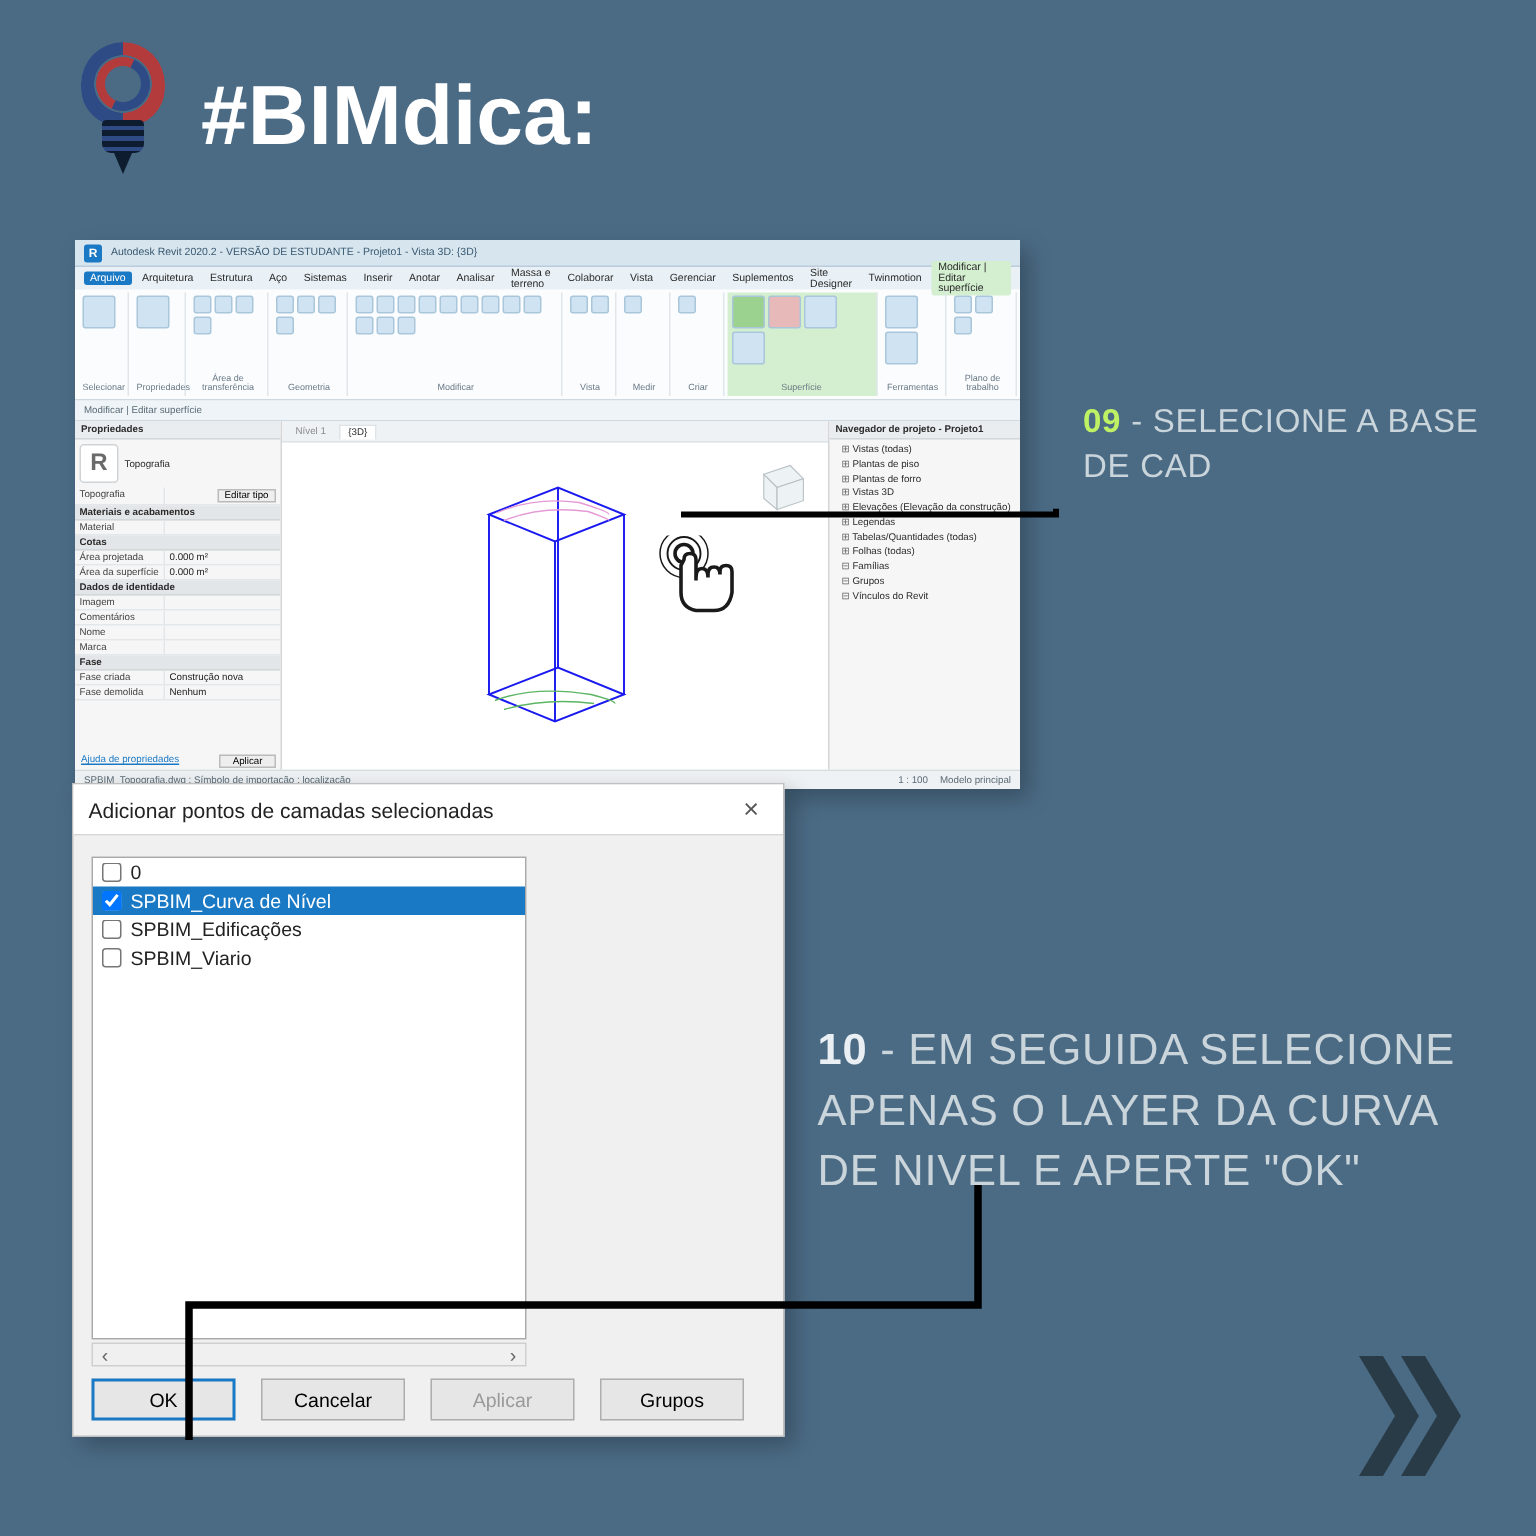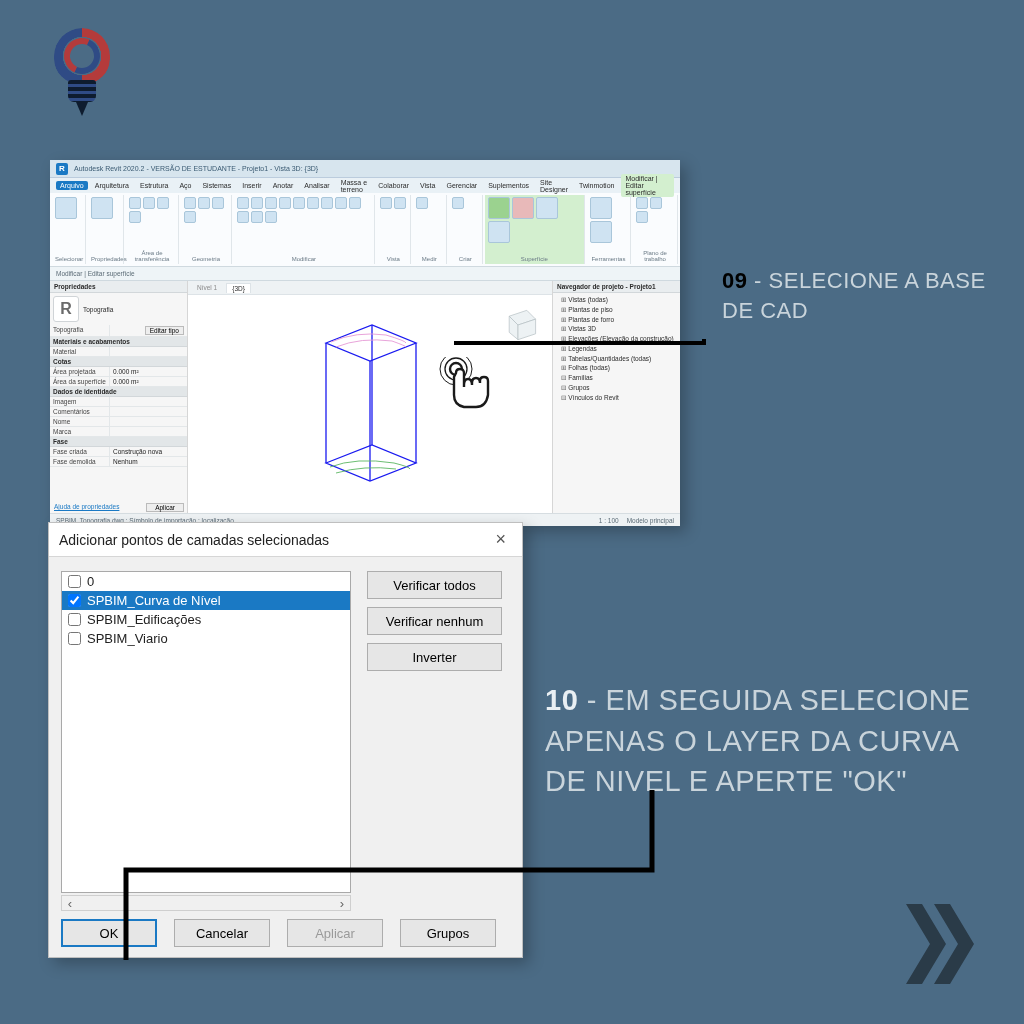--- a/index.html
+++ b/index.html
@@ -110,21 +110,21 @@
   .rv-browser .phead{background:#e9edef;padding:2px 4px;border-bottom:1px solid #d2d7da;font-weight:600;}
   .tree{padding:2px 2px 2px 8px;line-height:1.5;}
   .tree .n{white-space:nowrap;}
   .tree .exp{color:#666;}
   .rv-status{height:13px;background:#eef2f4;border-top:1px solid #d6dde1;display:flex;
     align-items:center;padding:0 6px;gap:8px;font-size:6.5px;color:#5b6b76;}
   .rv-status .sp{flex:1;}
 
   
   .step9{position:absolute;left:722px;top:266px;width:270px;color:#c9d4db;font-size:22px;line-height:1.35;letter-spacing:.5px;}
-  .step9 b{color:#000000;font-weight:700;}
+  .step9 b{color:#bef264;font-weight:700;}
   .conn9{position:absolute;left:454px;top:339px;width:268px;height:36px;}
   .conn9 svg{width:100%;height:100%;}
 
   
   .dialog{position:absolute;left:48px;top:522px;width:475px;height:436px;background:#f0f0f0;
     border:1px solid #bfbfbf;box-shadow:6px 6px 14px rgba(0,0,0,.25);font-size:13px;color:#222;}
   .dlg-title{height:34px;display:flex;align-items:center;justify-content:space-between;
     padding:0 10px;background:#fff;border-bottom:1px solid #d6d6d6;font-size:14px;}
   .dlg-close{font-size:18px;color:#555;cursor:pointer;padding:2px 6px;}
   .dlg-body{display:flex;gap:16px;padding:14px 12px 8px;}
@@ -154,20 +154,21 @@
 </head>
 <body>
 
 <div class="header">
   <div class="bulb-icon">
     <div class="bulb-top"></div>
       <div class="bulb-top-inner"></div>
     <div class="bulb-base"></div>
       <div class="bulb-tip"></div>
   </div>
+  <div class="title">#BIMdica:</div>
 </div>
 
 <div class="revit-window">
   <div class="rv-titlebar">
     <span class="rv-logo">R</span>
     <span style="color:#3a5a72">Autodesk Revit 2020.2 - VERSÃO DE ESTUDANTE - Projeto1 - Vista 3D: {3D}</span>
   </div>
   <div class="rv-menu">
     <span class="file">Arquivo</span>
     <span>Arquitetura</span>
@@ -435,25 +436,20 @@
         </div>
         <div class="layer-row">
           <input type="checkbox" style="">
           <span>SPBIM_Edificações</span>
         </div>
         <div class="layer-row">
           <input type="checkbox" style="">
           <span>SPBIM_Viario</span>
         </div>
       </div>
-    <div class="dlg-side">
-      <button class="dlg-btn">Verificar todos</button>
-      <button class="dlg-btn">Verificar nenhum</button>
-      <button class="dlg-btn">Inverter</button>
-    </div>
   </div>
   <div class="hscroll">
       <span>‹</span>
       <span>›</span>
     </div>
   <div class="dlg-footer">
     <button class="dlg-btn primary">OK</button>
     <button class="dlg-btn">Cancelar</button>
     <button class="dlg-btn disabled">Aplicar</button>
     <button class="dlg-btn">Grupos</button>

